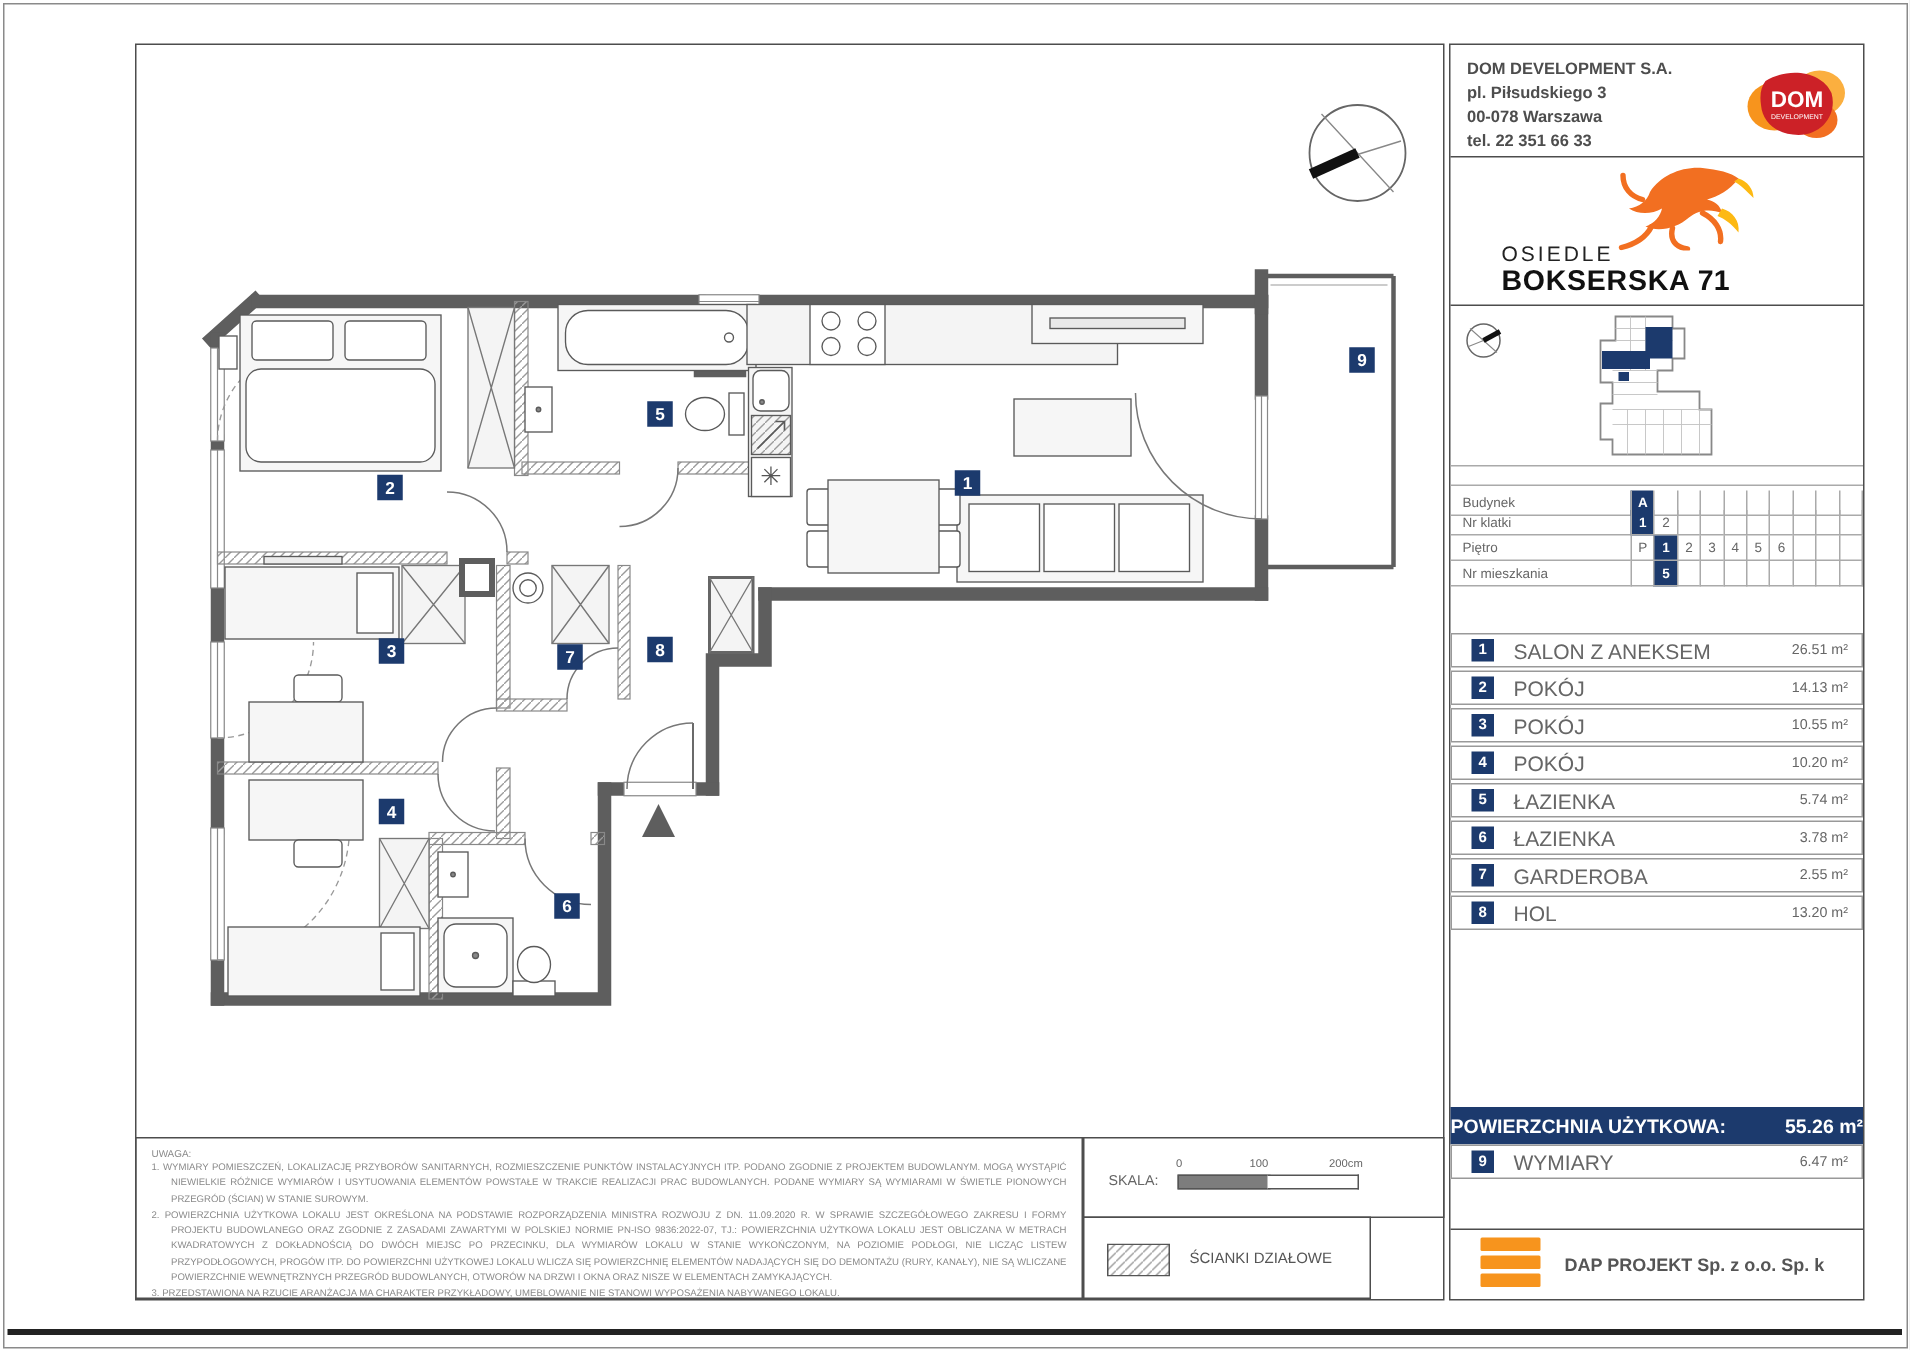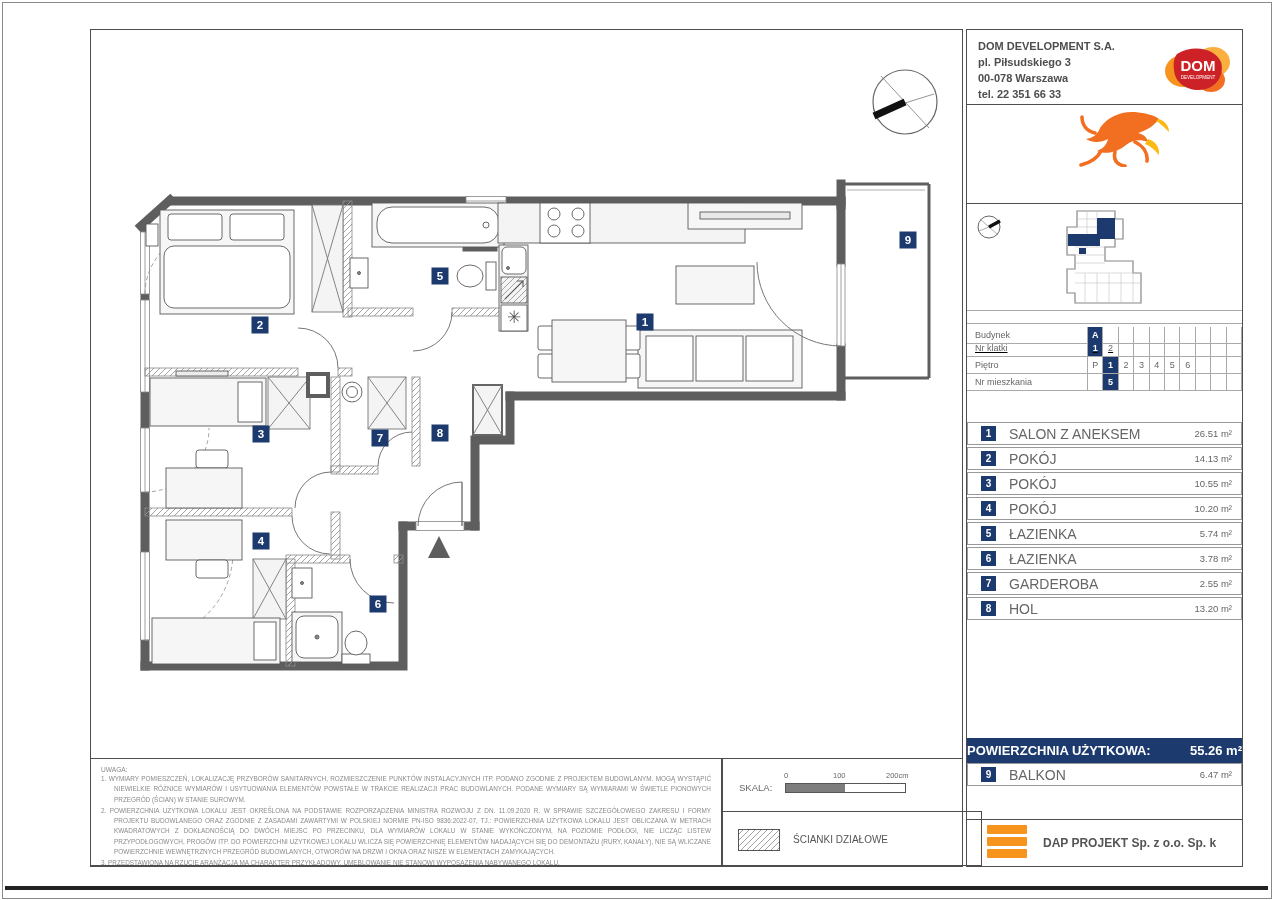--- a/index.html
+++ b/index.html
@@ -317,21 +317,21 @@
 
   <div class="abs box" style="left:722px;top:758px;width:241px;height:54px;">
     <span class="abs gray" style="left:16px;top:23px;font-size:9.5px;">SKALA:</span>
     <span class="abs gray" style="left:61px;top:12px;font-size:7.5px;">0</span>
     <span class="abs gray" style="left:110px;top:12px;font-size:7.5px;">100</span>
     <span class="abs gray" style="left:163px;top:12px;font-size:7.5px;">200cm</span>
     <div class="abs" style="left:62px;top:24px;width:60px;height:8px;background:#7d7d7d;border:1px solid #555;"></div>
     <div class="abs" style="left:122px;top:24px;width:60px;height:8px;background:#fff;border:1px solid #555;border-left:none;"></div>
   </div>
 
-  <div class="abs box" style="left:722px;top:811px;width:260px;height:55px;">
+  <div class="abs box" style="left:722px;top:811px;width:192px;height:55px;">
     <svg class="abs" style="left:15px;top:17px;" width="42" height="22">
       <defs>
           <pattern id="hatch2" width="6" height="6" patternUnits="userSpaceOnUse">
             <path d="M0,6 L6,0" stroke="#9a9a9a" stroke-width="0.9"></path>
           </pattern>
         </defs>
       <rect x="0.5" y="0.5" width="41" height="21" fill="url(#hatch2)" stroke="#555"></rect>
     </svg>
     <span class="abs" style="left:70px;top:22px;font-size:10px;color:#555;">ŚCIANKI DZIAŁOWE</span>
   </div>
@@ -354,20 +354,27 @@
         <text x="35" y="41" text-anchor="middle" fill="#fff" font-size="4.6" font-family="Liberation Sans, sans-serif">DEVELOPMENT</text>
       </svg>
     </div>
 
     <div class="panel-sec" style="top:75px;height:99px;border-bottom:1px solid #4d4d4d;">
       <svg class="abs" style="left:88px;top:4px;" width="130" height="58" viewBox="0 0 130 58">
         <path fill="#f26f21" d="M104,10 C98,18 90,22 83,24 C88,25 92,28 93,33 C85,30 77,31 71,36 C63,43 51,46 42,42 C48,40 52,35 53,30 C46,34 37,34 31,30 C38,29 43,25 45,19 C52,8 66,2 80,3 C90,4 99,6 104,10 Z"></path>
         <path stroke="#f26f21" stroke-width="3.6" fill="none" stroke-linecap="round" d="M46,42 C42,50 34,54 26,56 M60,43 C58,51 62,56 70,57 M80,33 C88,37 93,44 92,52 M40,24 C32,22 27,16 27,8"></path>
         <path fill="#fdb913" d="M93,30 C100,32 105,38 104,46 C99,40 95,37 90,35 Z M104,10 C110,12 114,17 114,23 C109,18 105,14 101,12 Z"></path>
       </svg>
+      <div class="abs" style="left:34px;top:56px;width:210px;">
+        <div style="font-size:14px;letter-spacing:2px;color:#222;">OSIEDLE</div>
+        <div style="display:flex;align-items:baseline;">
+          <span style="font-size:19px;font-weight:bold;color:#111;letter-spacing:0.5px;">BOKSERSKA</span>
+          <span style="font-size:19px;font-weight:bold;color:#111;margin-left:5px;">71</span>
+        </div>
+      </div>
     </div>
 
     <div class="panel-sec" style="top:174px;height:107px;border-bottom:1px solid #aaa;">
       <svg class="abs" style="left:8px;top:8px;" width="30" height="30" viewBox="0 0 30 30">
         <circle cx="14" cy="15" r="11" fill="none" stroke="#666" stroke-width="1"></circle>
         <path d="M5,7 L23,23 M24,11 L4,19" stroke="#888" stroke-width="0.7" fill="none"></path>
         <path d="M14,15 L25,9" stroke="#111" stroke-width="3.4"></path>
       </svg>
       <svg class="abs" style="left:72px;top:4px;" width="132" height="100" viewBox="0 0 132 100">
         <path d="M38,3 H76 V11 H84 V31 H76 V39 H66 V53 H94 V65 H102 V95 H36 V85 H28 V61 H36 V47 H28 V19 H38 Z" fill="#fff" stroke="#888" stroke-width="1.2"></path>
@@ -389,21 +396,21 @@
               <div class="loc-cell"></div>
               <div class="loc-cell"></div>
               <div class="loc-cell"></div>
               <div class="loc-cell"></div>
               <div class="loc-cell"></div>
               <div class="loc-cell"></div>
               <div class="loc-cell"></div>
               <div class="loc-cell"></div>
             </div>
           </div>
-          <div class="loc-row" style="top: 17px; text-decoration: underline;">
+          <div class="loc-row" style="top: 17px;">
             <div class="loc-label">Nr klatki</div>
             <div class="loc-cells">
               <div class="loc-cell hl">1</div>
               <div class="loc-cell">2</div>
               <div class="loc-cell"></div>
               <div class="loc-cell"></div>
               <div class="loc-cell"></div>
               <div class="loc-cell"></div>
               <div class="loc-cell"></div>
               <div class="loc-cell"></div>
@@ -490,21 +497,21 @@
         </div>
     </div>
 
     <div class="panel-sec navy-bar" style="top:708px;height:25px;font-size:13px;justify-content:space-between;padding:0 0;box-sizing:border-box;">
       <span>POWIERZCHNIA UŻYTKOWA:</span>
       <span>55.26 m²</span>
     </div>
 
     <div class="room-row" style="top:733px;">
       <span class="badge">9</span>
-      <span class="room-name">BALKON</span>
+      <span class="room-name">WYMIARY</span>
       <span class="room-area">6.47 m²</span>
     </div>
 
     <div class="abs" style="left:0;top:789px;width:100%;border-top:1px solid #4d4d4d;"></div>
 
     <div class="panel-sec" style="top:789px;height:48px;">
       <div class="abs" style="left:20px;top:6px;">
         <div style="width:40px;height:9px;background:#f7941d;border-radius:1px;"></div>
         <div style="width:40px;height:9px;background:#f7941d;border-radius:1px;margin-top:3px;"></div>
         <div style="width:40px;height:9px;background:#f7941d;border-radius:1px;margin-top:3px;"></div>

